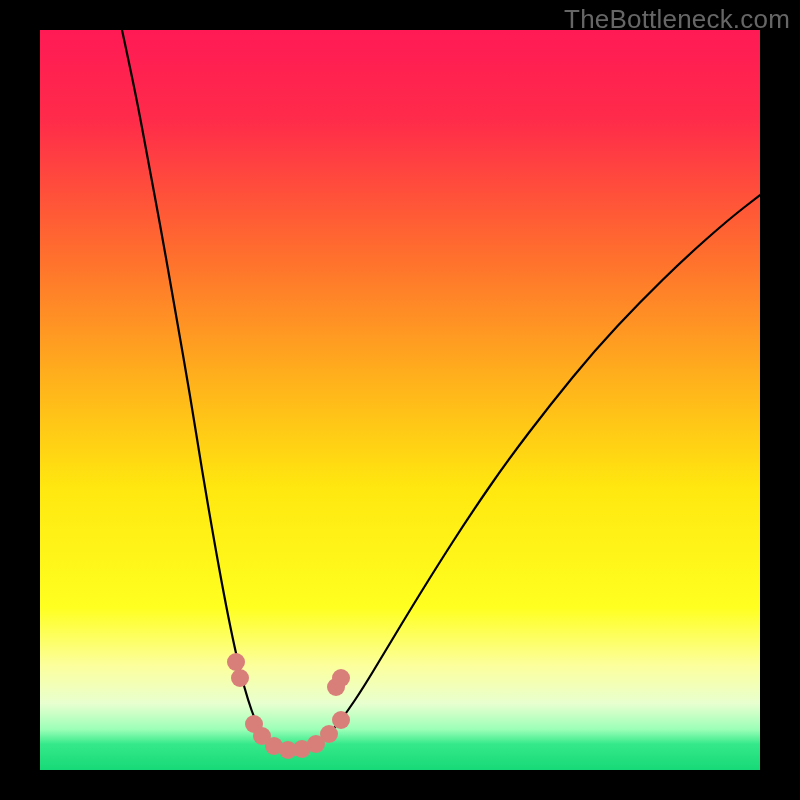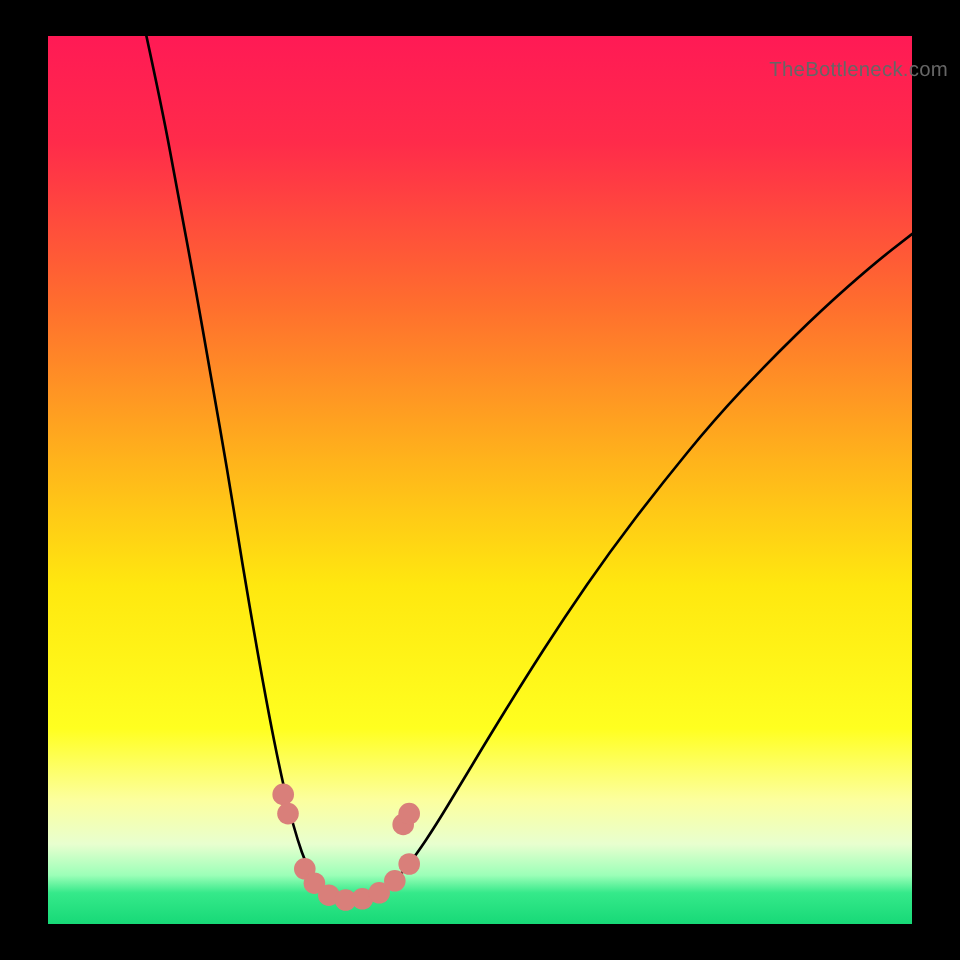--- a/index.html
+++ b/index.html
@@ -10,24 +10,23 @@
     background: #000;
     position: relative;
     font-family: Arial, Helvetica, sans-serif;
     overflow: hidden;
   }
   .watermark {
     position: absolute;
     top: 4px;
     right: 10px;
     color: #666;
-    font-size: 17px;
+    font-size: 26px;
     z-index: 10;
     letter-spacing: 0.2px;
-    margin-top: 44px;
   }
   .plot-frame {
     position: absolute;
     left: 40px;
     top: 30px;
     width: 720px;
     height: 740px;
     background: #000;
   }
   .svg-plot {

